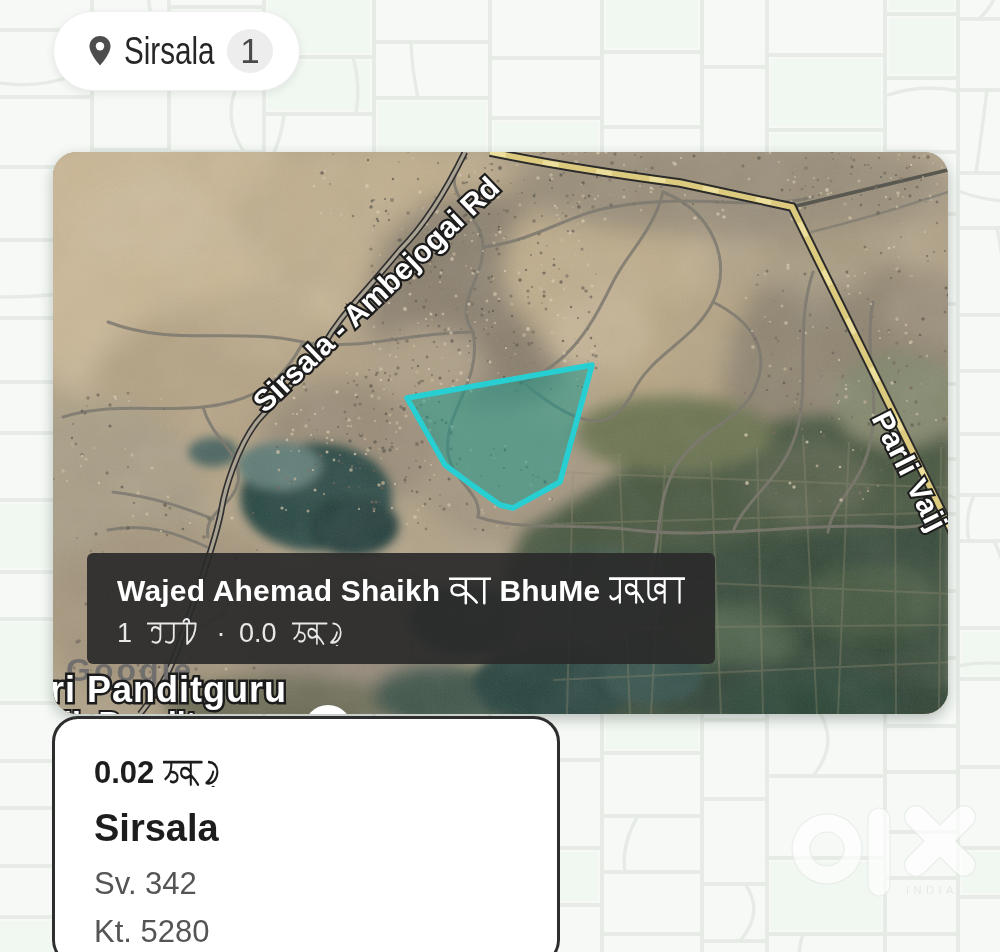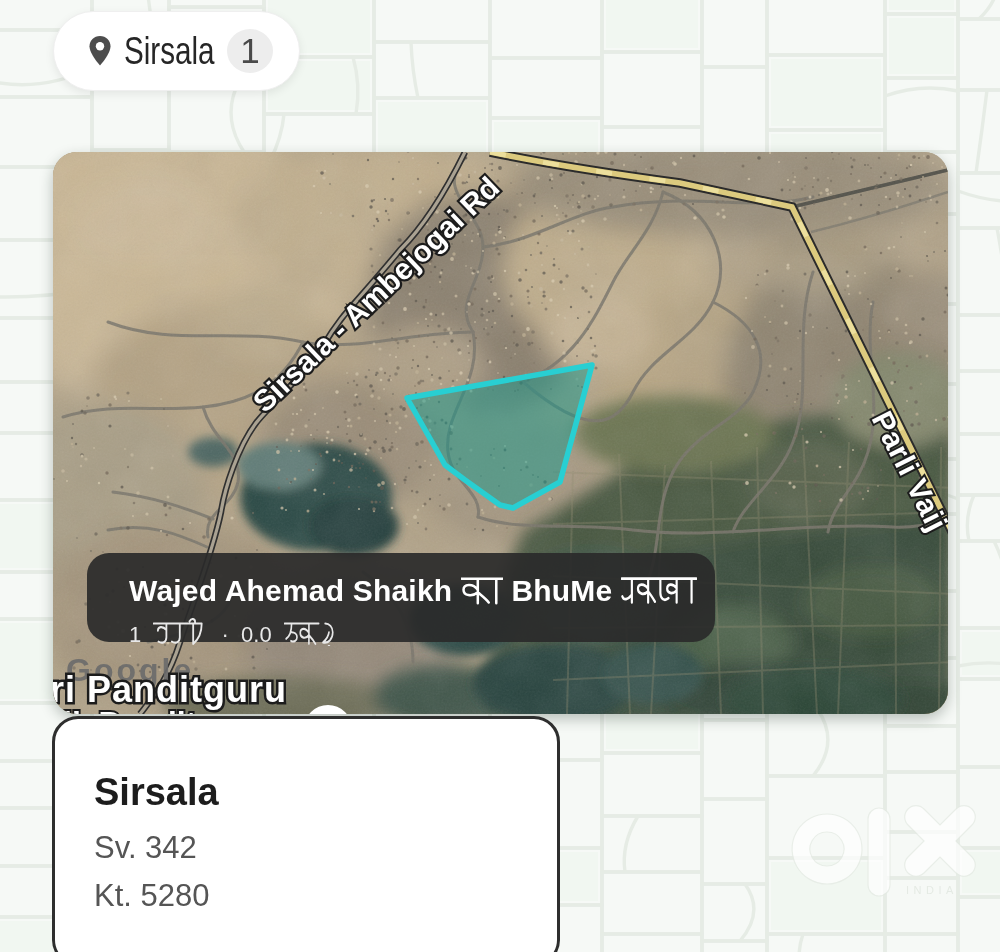--- a/index.html
+++ b/index.html
@@ -1546,29 +1546,29 @@
 
 <text x="13" y="529" font-family="Liberation Sans,sans-serif" font-size="32" font-weight="bold" fill="#6b6b6b" opacity="0.9" letter-spacing="3">Google</text>
 
 <text x="-26" y="550" font-family="Liberation Sans,sans-serif" font-size="36" font-weight="bold" fill="#ffffff" stroke="#1c1c1c" stroke-width="5" paint-order="stroke" letter-spacing="1">hri Panditguru</text>
 
 <text x="10" y="582" font-family="Liberation Sans,sans-serif" font-size="32" font-weight="bold" fill="#ffffff" stroke="#1c1c1c" stroke-width="4" paint-order="stroke">lk Pandit</text>
 
 <circle cx="275" cy="577" r="24" fill="#ffffff"></circle>
 </svg>
 
-<div class="abs" style="left:34px;top:401px;width:628px;height:89px;border-radius:22px;background:rgba(42,42,42,0.92);color:#fff;padding:18px 0 0 42px">
+<div class="abs" style="left:34px;top:401px;width:628px;height:111px;border-radius:6px;background:rgba(42,42,42,0.92);color:#fff;padding:18px 0 0 30px">
 
   <div style="font-size:30px;font-weight:bold;white-space:nowrap;letter-spacing:0.2px">Wajed Ahemad Shaikh <svg width="42" height="34" viewBox="0 -6 50 40" preserveAspectRatio="none" style="display:inline-block;vertical-align:-4px" fill="none" stroke="#fff" stroke-width="3.00" stroke-linecap="round" stroke-linejoin="round">
           <path d="M1 3 H49 M20 3 V32 M42 3 V32 M20 16 C14 8 3 9 3 16 C3 23 13 25 20 19 M20 19 C26 24 30 27 33 31"></path>
         </svg> BhuMe <svg width="76" height="34" viewBox="0 -6 112 40" preserveAspectRatio="none" style="display:inline-block;vertical-align:-4px" fill="none" stroke="#fff" stroke-width="3.20" stroke-linecap="round" stroke-linejoin="round">
           <path d="M1 3 H111 M16 3 V31 M16 22 C10 28 4 29 2 24 M40 3 V31 M40 15 C34 8 25 9 25 15 C25 21 34 23 40 18 C44 22 47 26 50 30 M58 3 V20 C58 27 64 30 70 26 M82 3 V31 M82 14 C76 8 68 9 68 15 C68 20 76 22 82 17 M104 3 V31"></path>
         </svg></div>
 
-  <div style="font-size:22px;color:#e8e8e8;margin-top:9px">1&nbsp; <svg width="56" height="29" viewBox="0 -6 92 40" preserveAspectRatio="none" style="display:inline-block;vertical-align:-4px" fill="none" stroke="#e8e8e8" stroke-width="3.00" stroke-linecap="round" stroke-linejoin="round">
+  <div style="font-size:27px;color:#e8e8e8;margin-top:9px">1&nbsp; <svg width="56" height="29" viewBox="0 -6 92 40" preserveAspectRatio="none" style="display:inline-block;vertical-align:-4px" fill="none" stroke="#e8e8e8" stroke-width="3.00" stroke-linecap="round" stroke-linejoin="round">
           <path d="M1 3 H80 M22 3 V22 C22 29 15 31 9 28 M22 12 C16 6 8 7 8 13 M44 3 V22 C44 29 37 31 31 28 M60 0 C63 -5 70 -4 69 2 M80 3 C80 14 76 24 66 31 M66 3 V31"></path>
         </svg> <span style="margin:0 6px">·</span> 0.0&nbsp; <svg width="52" height="29" viewBox="0 -6 96 40" preserveAspectRatio="none" style="display:inline-block;vertical-align:-4px" fill="none" stroke="#e8e8e8" stroke-width="3.00" stroke-linecap="round" stroke-linejoin="round">
           <path d="M1 3 H64 M14 3 C14 12 12 20 4 24 M14 15 C20 15 24 18 24 22 C24 27 18 29 13 27 M46 3 V31 M46 16 C40 8 30 9 30 16 C30 23 40 25 46 19 M46 19 C52 24 55 27 58 31 M76 3 C84 3 90 8 90 15 C90 24 82 31 72 29 M72 29 C78 25 82 21 83 15 M83 34 a1.5 1.5 0 1 0 0.1 0"></path>
         </svg></div>
 </div>
 </div>
 
 <div class="abs" style="left:53px;top:11px;width:247px;height:80px;border-radius:40px;background:#ffffff;border:1px solid #efefef;box-shadow:0 3px 10px rgba(0,0,0,.08);display:flex;align-items:center">
 
   <svg width="24" height="32" viewBox="0 0 24 32" style="margin-left:34px">
@@ -1576,20 +1576,23 @@
     <circle cx="12" cy="11.2" r="4.2" fill="#ffffff"></circle>
   </svg>
 
   <span style="margin-left:12px;width:88px;display:inline-block;white-space:nowrap"><span style="display:inline-block;font-size:38px;color:#262626;transform:scaleX(0.78);transform-origin:0 50%">Sirsala</span></span>
 
   <span style="margin-left:15px;width:46px;height:44px;border-radius:50%;background:#ededed;display:flex;align-items:center;justify-content:center;font-size:35px;color:#4a4a4a">1</span>
 </div>
 
 <div class="abs" style="left:52px;top:716px;width:508px;height:250px;border-radius:26px;background:#ffffff;border:3px solid #2e2e2e;padding:36px 0 0 39px">
 
+  <div style="font-size:31px;font-weight:bold;color:#1d1d1d">0.02 <svg width="58" height="32" viewBox="0 -6 96 40" preserveAspectRatio="none" style="display:inline-block;vertical-align:-4px" fill="none" stroke="#1d1d1d" stroke-width="3.40" stroke-linecap="round" stroke-linejoin="round">
+        <path d="M1 3 H64 M14 3 C14 12 12 20 4 24 M14 15 C20 15 24 18 24 22 C24 27 18 29 13 27 M46 3 V31 M46 16 C40 8 30 9 30 16 C30 23 40 25 46 19 M46 19 C52 24 55 27 58 31 M76 3 C84 3 90 8 90 15 C90 24 82 31 72 29 M72 29 C78 25 82 21 83 15 M83 34 a1.5 1.5 0 1 0 0.1 0"></path>
+      </svg></div>
 
   <div style="font-size:38px;font-weight:bold;color:#1d1d1d;margin-top:16px">Sirsala</div>
 
   <div style="font-size:31px;color:#555;margin-top:16px">Sv. 342</div>
 
   <div style="font-size:31px;color:#555;margin-top:12px">Kt. 5280</div>
 </div>
 
 <svg class="abs" style="left:780px;top:795px" width="200" height="120" viewBox="0 0 200 120">
   <g fill="#ffffff" stroke="#e4eae3" stroke-width="1.2" opacity="0.7">

